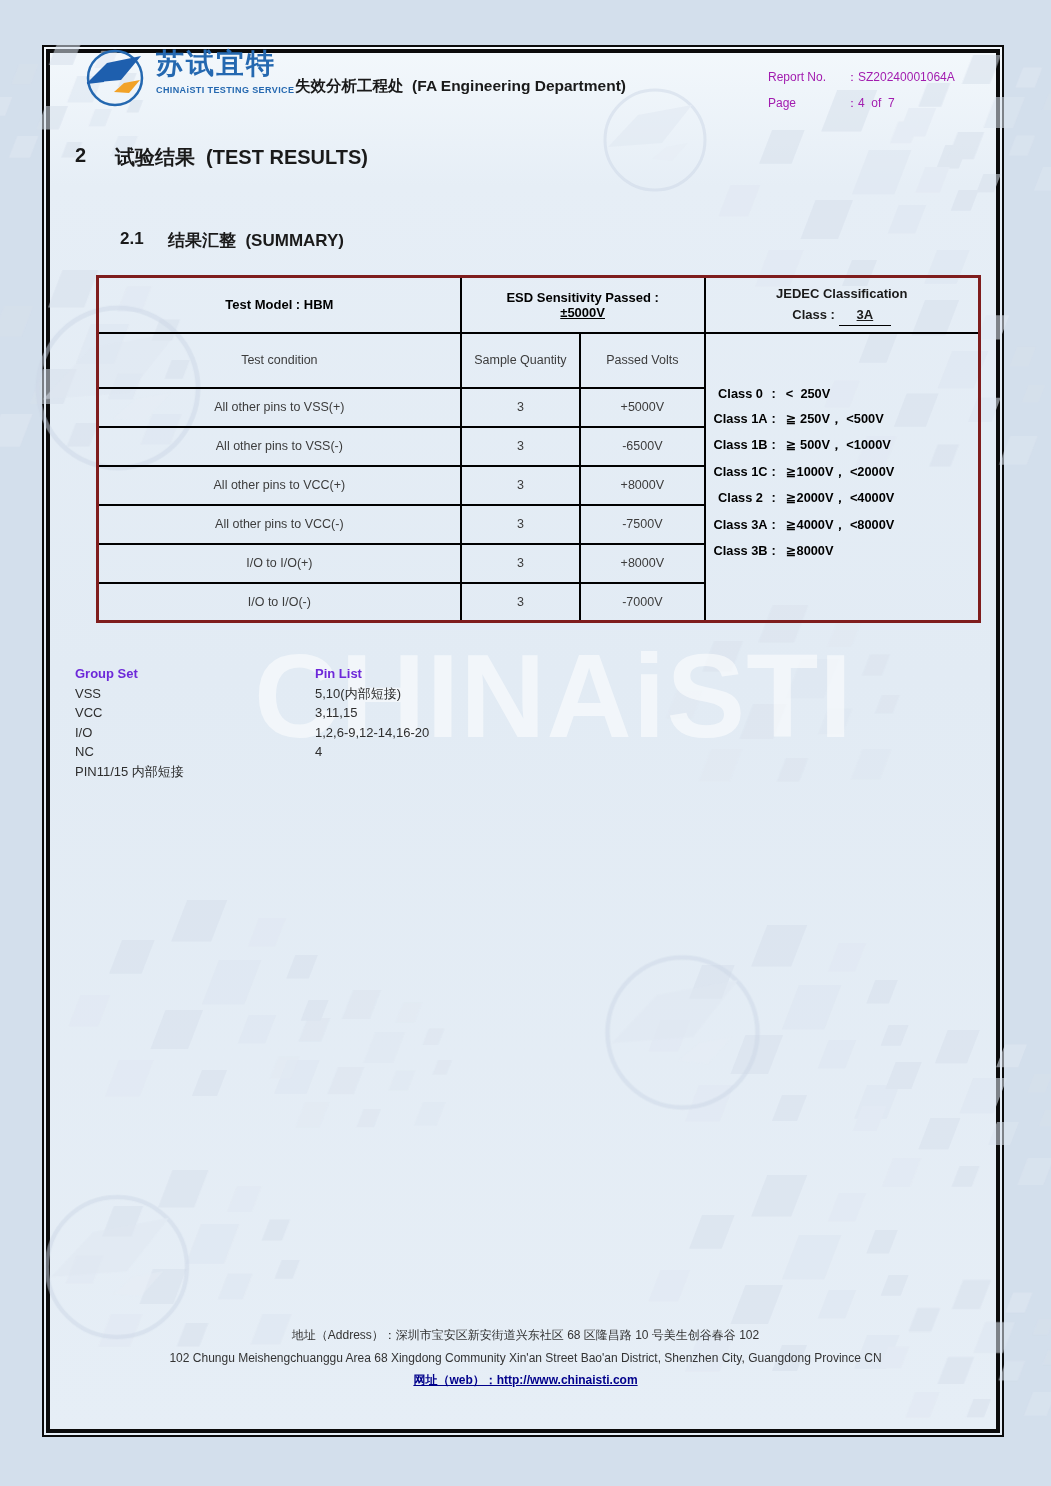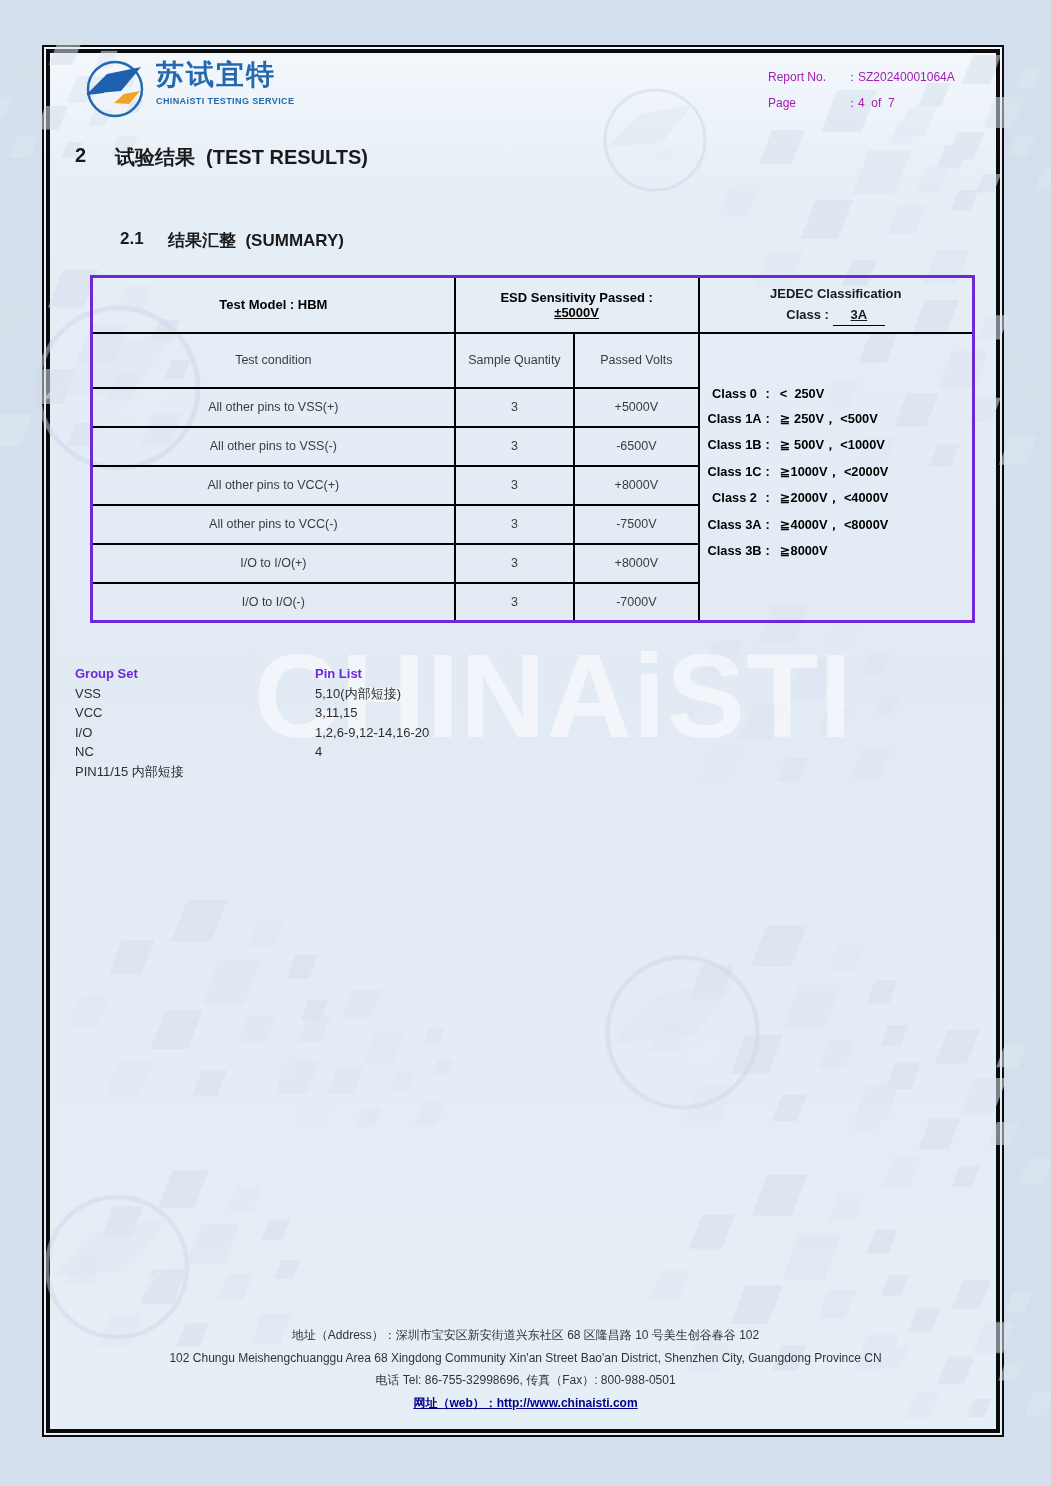--- a/index.html
+++ b/index.html
@@ -22,39 +22,39 @@
   .frame-inner{position:absolute;inset:2px;border:4px solid #0b0b0b;}
   
   svg.bg{position:absolute;left:0;top:0;z-index:1;pointer-events:none;}
   .wm-text{
     position:absolute;left:50%;top:628px;transform:translateX(-50%);
     font-size:118px;font-weight:bold;letter-spacing:1px;
     color:#ffffff;opacity:.55;z-index:1;white-space:nowrap;pointer-events:none;margin-left:28px;
   }
   .content{position:absolute;inset:0;z-index:2;}
   
-  .logo{position:absolute;left:84px;top:56px;display:flex;align-items:flex-start;}
+  .logo{position:absolute;left:84px;top:45px;display:flex;align-items:flex-start;}
   .logo-mark{width:66px;height:66px;}
   .logo-text{margin-left:6px;margin-top:4px;}
   .logo-cn{font-size:28px;font-weight:bold;color:#2468b0;letter-spacing:2px;line-height:1.1;}
   .logo-en{font-size:9px;font-weight:bold;color:#2468b0;letter-spacing:.4px;margin-top:5px;}
   .dept{position:absolute;left:295px;top:76px;font-size:15.5px;font-weight:bold;white-space:pre;}
   .repblock{position:absolute;left:768px;top:64px;font-size:12px;color:#a21caf;line-height:26px;}
   .repline{display:flex;}
   .repline .lbl{width:78px;}
   .repline .val{white-space:pre;}
   
   .h1{position:absolute;left:75px;top:144px;font-size:20px;font-weight:bold;display:flex;white-space:pre;}
   .h1 .num{width:40px;}
   .h2{position:absolute;left:120px;top:229px;font-size:17px;font-weight:bold;display:flex;white-space:pre;}
   .h2 .num{width:48px;}
   
   table.sum{
-    position:absolute;left:90px;top:275px;width:885px;
-    border-collapse:collapse;border:3px solid #6d28d9;
+    position:absolute;left:96px;top:275px;width:885px;
+    border-collapse:collapse;border:3px solid #7f1d1d;
     table-layout:fixed;background:transparent;
   }
   table.sum td{border:2px solid #000;text-align:center;vertical-align:middle;padding:0 4px;}
   tr.r-head{height:56px;}
   tr.r-sub{height:55px;}
   tr.r-data{height:39px;}
   .cell-head{font-size:13px;font-weight:bold;color:#000;}
   .cell-sub{font-size:12.5px;color:#3c3c3c;}
   .cell-data{font-size:12.5px;color:#3c3c3c;}
   .esd-val{text-decoration:underline;}
@@ -143,20 +143,21 @@
         <path d="M3 38 L23 18 L57 11 L37 35 Z" fill="#1e5fae"></path>
         <path d="M30 47 L40 38 L56 35 L45 48 Z" fill="#f2a227"></path>
         <path d="M3 38 L20 36 Z" stroke="#1e5fae" stroke-width="2"></path>
       </svg>
       <div class="logo-text">
         <div class="logo-cn">苏试宜特</div>
         <div class="logo-en">CHINAiSTI TESTING SERVICE</div>
       </div>
     </div>
 
+    <div class="dept">失效分析工程处  (FA Engineering Department)</div>
 
     <div class="repblock">
       <div class="repline">
         <span class="lbl">Report No.</span>
         <span>：</span>
         <span class="val">SZ20240001064A</span>
       </div>
       <div class="repline">
         <span class="lbl">Page</span>
         <span>：</span>
@@ -253,18 +254,17 @@
       <div>1,2,6-9,12-14,16-20</div>
       <div>NC</div>
       <div>4</div>
       <div>PIN11/15 内部短接</div>
       <div></div>
     </div>
 
     <div class="footer">
       <div>地址（Address）：深圳市宝安区新安街道兴东社区 68 区隆昌路 10 号美生创谷春谷 102</div>
       <div>102 Chungu Meishengchuanggu Area 68 Xingdong Community Xin'an Street Bao'an District, Shenzhen City, Guangdong Province CN</div>
-      <div>电话 Tel: 86-755-32998696, 传真（Fax）: 800-988-0501</div>
       <div><a class="weblink">网址（web）：http://www.chinaisti.com</a></div>
     </div>
 
   </div>
 </div>
 
 </body></html>

